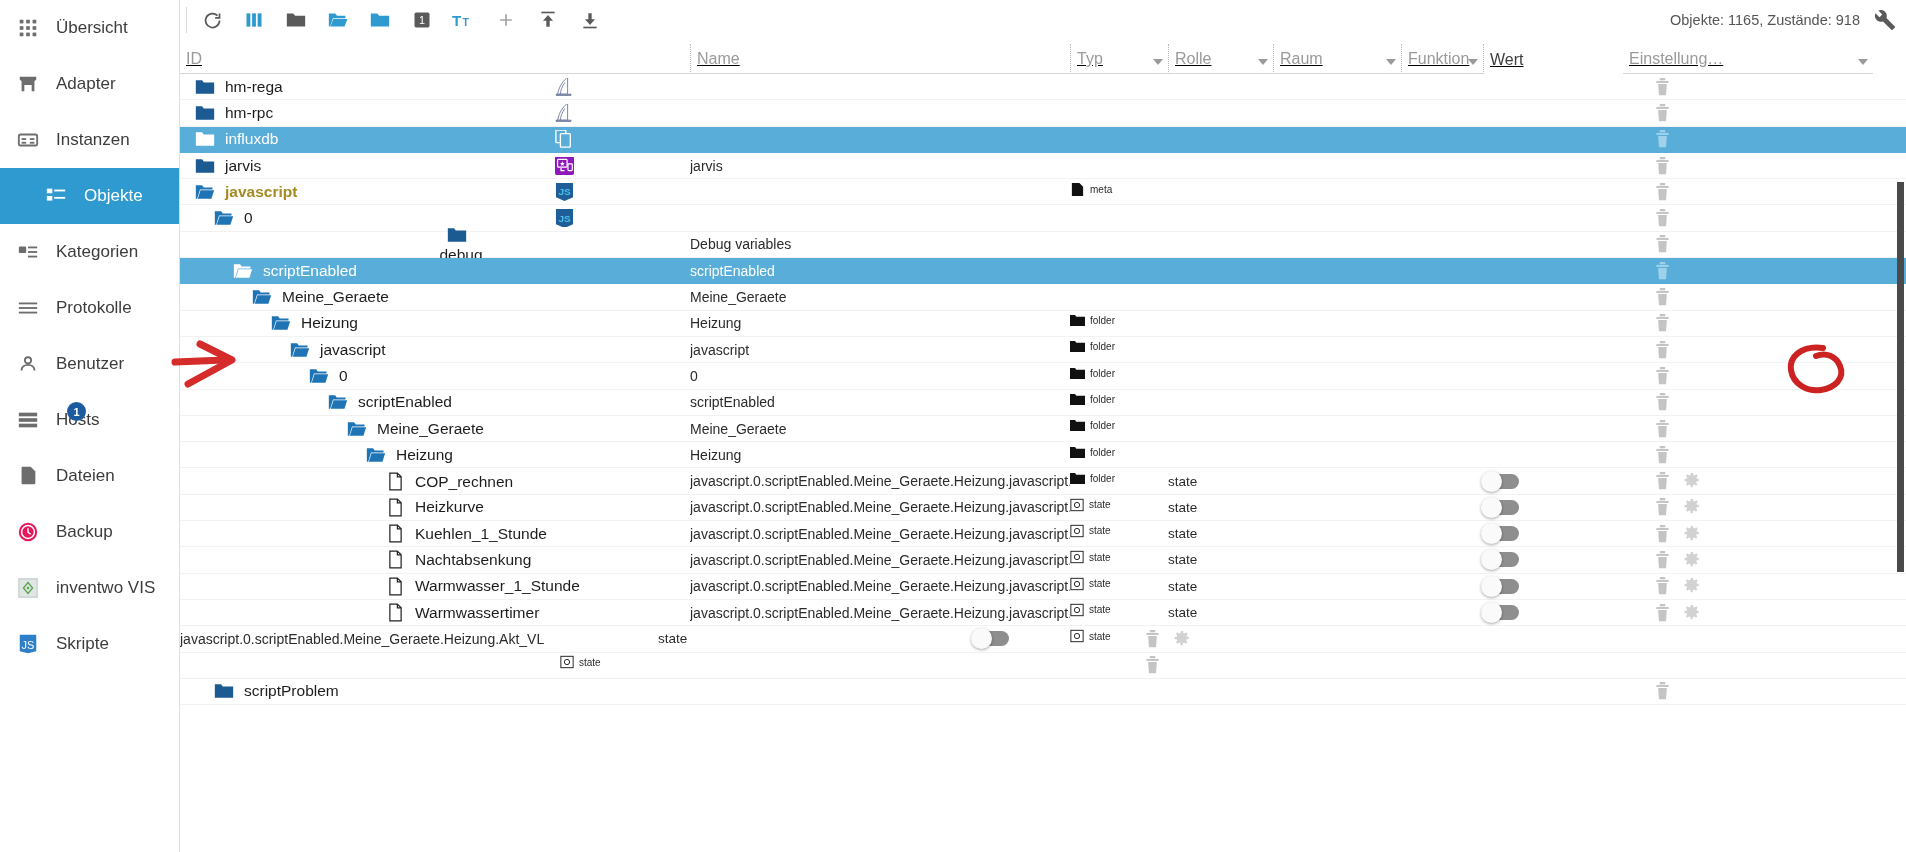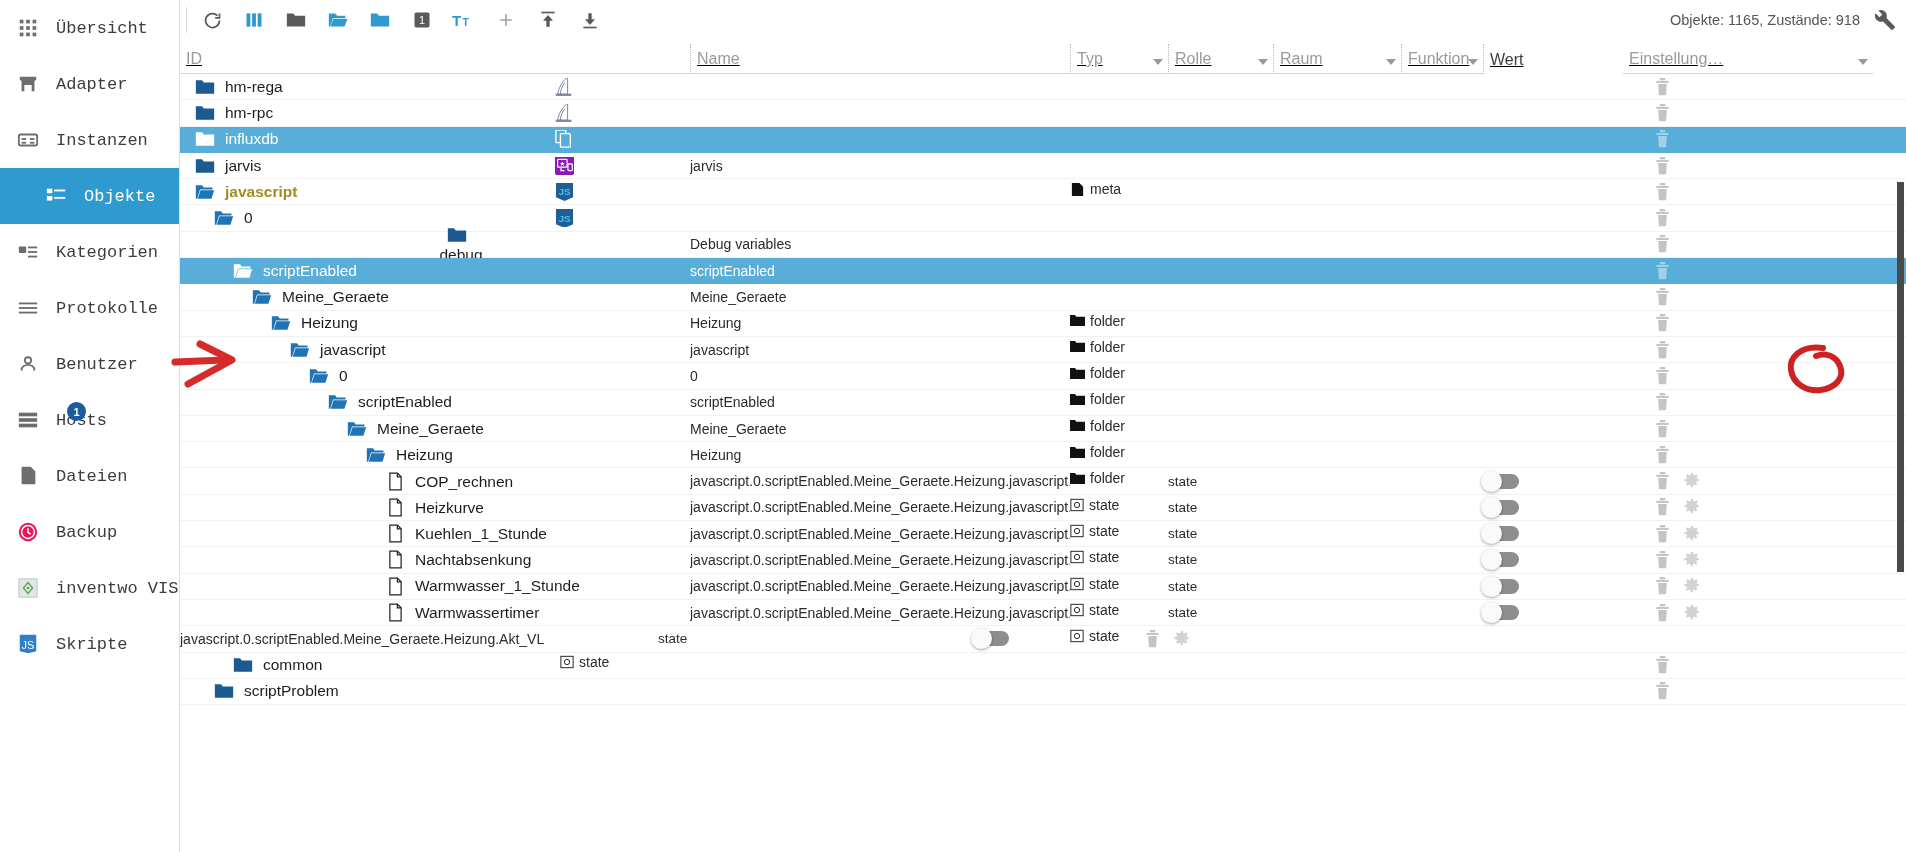--- a/index.html
+++ b/index.html
@@ -28,21 +28,21 @@
     cursor: pointer; position: relative;
   }
   .nav-item.active { background: #2e9ad0; color: #ffffff; padding-left: 42px; }
   .nav-ico {
     width: 28px; flex: 0 0 28px; height: 24px;
     margin-right: 14px;
     display: flex; align-items: center; justify-content: center;
     color: #6d6d6d;
   }
   .nav-item.active .nav-ico { color: #ffffff; }
-  .nav-label { white-space: nowrap; font-family: Liberation Mono, monospace; }
+  .nav-label { white-space: nowrap; }
   .badge {
     position: absolute; left: 67px; top: 10px;
     width: 19px; height: 19px; border-radius: 50%;
     background: #1c5c9e; color: #fff;
     font-size: 11px; display: flex; align-items: center; justify-content: center;
     font-weight: bold;
   }
 
   
   #main { flex: 1; position: relative; height: 852px; background: #fff; overflow: hidden; }
@@ -100,21 +100,21 @@
     display: flex; align-items: center;
     height: 26.3px;
     font-size: 15.5px; color: #1d1d1d;
     border-bottom: 1px solid #f2f2f2;
   }
   .row.sel { background: #59aed9; color: #ffffff; border-bottom-color: #59aed9; }
   .row.sel .c-name, .row.sel .c-type, .row.sel .c-role { color:#fff; }
 
   .c-id { flex: 0 0 510px; display: flex; align-items: center; overflow: hidden; }
   .c-name { flex: 0 0 380px; font-size: 14px; color: #2b2b2b; overflow: hidden; white-space: nowrap; padding-right:6px;}
-  .c-type { flex: 0 0 98px; display: flex; align-items: center; font-size: 14px; color: #2b2b2b; gap: 5px; margin-top: 47px;}
+  .c-type { flex: 0 0 98px; display: flex; align-items: center; font-size: 10px; color: #2b2b2b; gap: 5px; margin-top: 47px;}
   .c-role { flex: 0 0 105px; font-size: 13.5px; color: #2b2b2b; }
   .c-raum { flex: 0 0 128px; }
   .c-funk { flex: 0 0 82px; }
   .c-wert { flex: 0 0 140px; display: flex; align-items: center; }
   .c-einst { flex: 1; display: flex; align-items: center; justify-content: flex-start; gap: 14px; padding-left: 32px;}
 
   .tree-ico { flex: 0 0 22px; display:flex; align-items:center; justify-content:center; margin-right: 9px;}
   .lbl { white-space: nowrap; }
   .lbl.folder-open-label { color: #a58b22; font-weight: bold; }
 
@@ -931,21 +931,21 @@
             </span>
             <span class="icon-btn">
               <svg width="16" height="16" viewBox="0 0 20 20" fill="#d2d2d2">
                 <path d="M10 6.4A3.6 3.6 0 1 0 10 13.6 3.6 3.6 0 1 0 10 6.4zm0 5.3a1.7 1.7 0 1 1 0-3.4 1.7 1.7 0 0 1 0 3.4z"></path>
                 <path d="M8.7 0h2.6l.35 2.6 1.6.66 2.1-1.55 1.84 1.84-1.55 2.1.66 1.6L18.5 7.5v2.6l-2.6.35-.66 1.6 1.55 2.1-1.84 1.84-2.1-1.55-1.6.66L10.9 17.7H8.3l-.35-2.6-1.6-.66-2.1 1.55-1.84-1.84 1.55-2.1-.66-1.6L.7 10.2V7.6l2.6-.35.66-1.6-1.55-2.1L4.25 1.7l2.1 1.55 1.6-.66z"></path>
               </svg>
             </span>
           </div>
         </div>
         <div class="row">
-          <div class="c-id" style="padding-left:204px;position:relative;align-items:flex-end;">
+          <div class="c-id" style="padding-left:204px;position:relative;">
             <span class="tree-ico">
               <svg width="15" height="19" viewBox="0 0 16 20" fill="none" stroke="#222" stroke-width="1.3">
                 <path d="M2 1h8l4 4v14H2z"></path>
                 <path d="M10 1v4h4"></path>
               </svg>
             </span>
             <span class="lbl">Heizkurve</span>
           </div>
           <div class="c-name">javascript.0.scriptEnabled.Meine_Geraete.Heizung.javascript.0.…</div>
           <div class="c-type">
@@ -1186,28 +1186,20 @@
             </span>
             <span class="icon-btn">
               <svg width="16" height="16" viewBox="0 0 20 20" fill="#d2d2d2">
                 <path d="M10 6.4A3.6 3.6 0 1 0 10 13.6 3.6 3.6 0 1 0 10 6.4zm0 5.3a1.7 1.7 0 1 1 0-3.4 1.7 1.7 0 0 1 0 3.4z"></path>
                 <path d="M8.7 0h2.6l.35 2.6 1.6.66 2.1-1.55 1.84 1.84-1.55 2.1.66 1.6L18.5 7.5v2.6l-2.6.35-.66 1.6 1.55 2.1-1.84 1.84-2.1-1.55-1.6.66L10.9 17.7H8.3l-.35-2.6-1.6-.66-2.1 1.55-1.84-1.84 1.55-2.1-.66-1.6L.7 10.2V7.6l2.6-.35.66-1.6-1.55-2.1L4.25 1.7l2.1 1.55 1.6-.66z"></path>
               </svg>
             </span>
           </div>
         </div>
         <div class="row">
-          <div class="c-id" style="padding-left:52px;position:relative;">
-            <span class="tree-ico">
-              <svg width="20" height="18" viewBox="0 0 24 20" fill="#1b5b92">
-                <path d="M1 2h7.5l2 2.6H23V18H1z"></path>
-              </svg>
-            </span>
-            <span class="lbl">common</span>
-          </div>
           <div class="c-name"></div>
           <div class="c-type">
             <span></span>
           </div>
           <div class="c-role"></div>
           <div class="c-raum"></div>
           <div class="c-funk"></div>
           <div class="c-wert"></div>
           <div class="c-einst">
             <span class="icon-btn">

